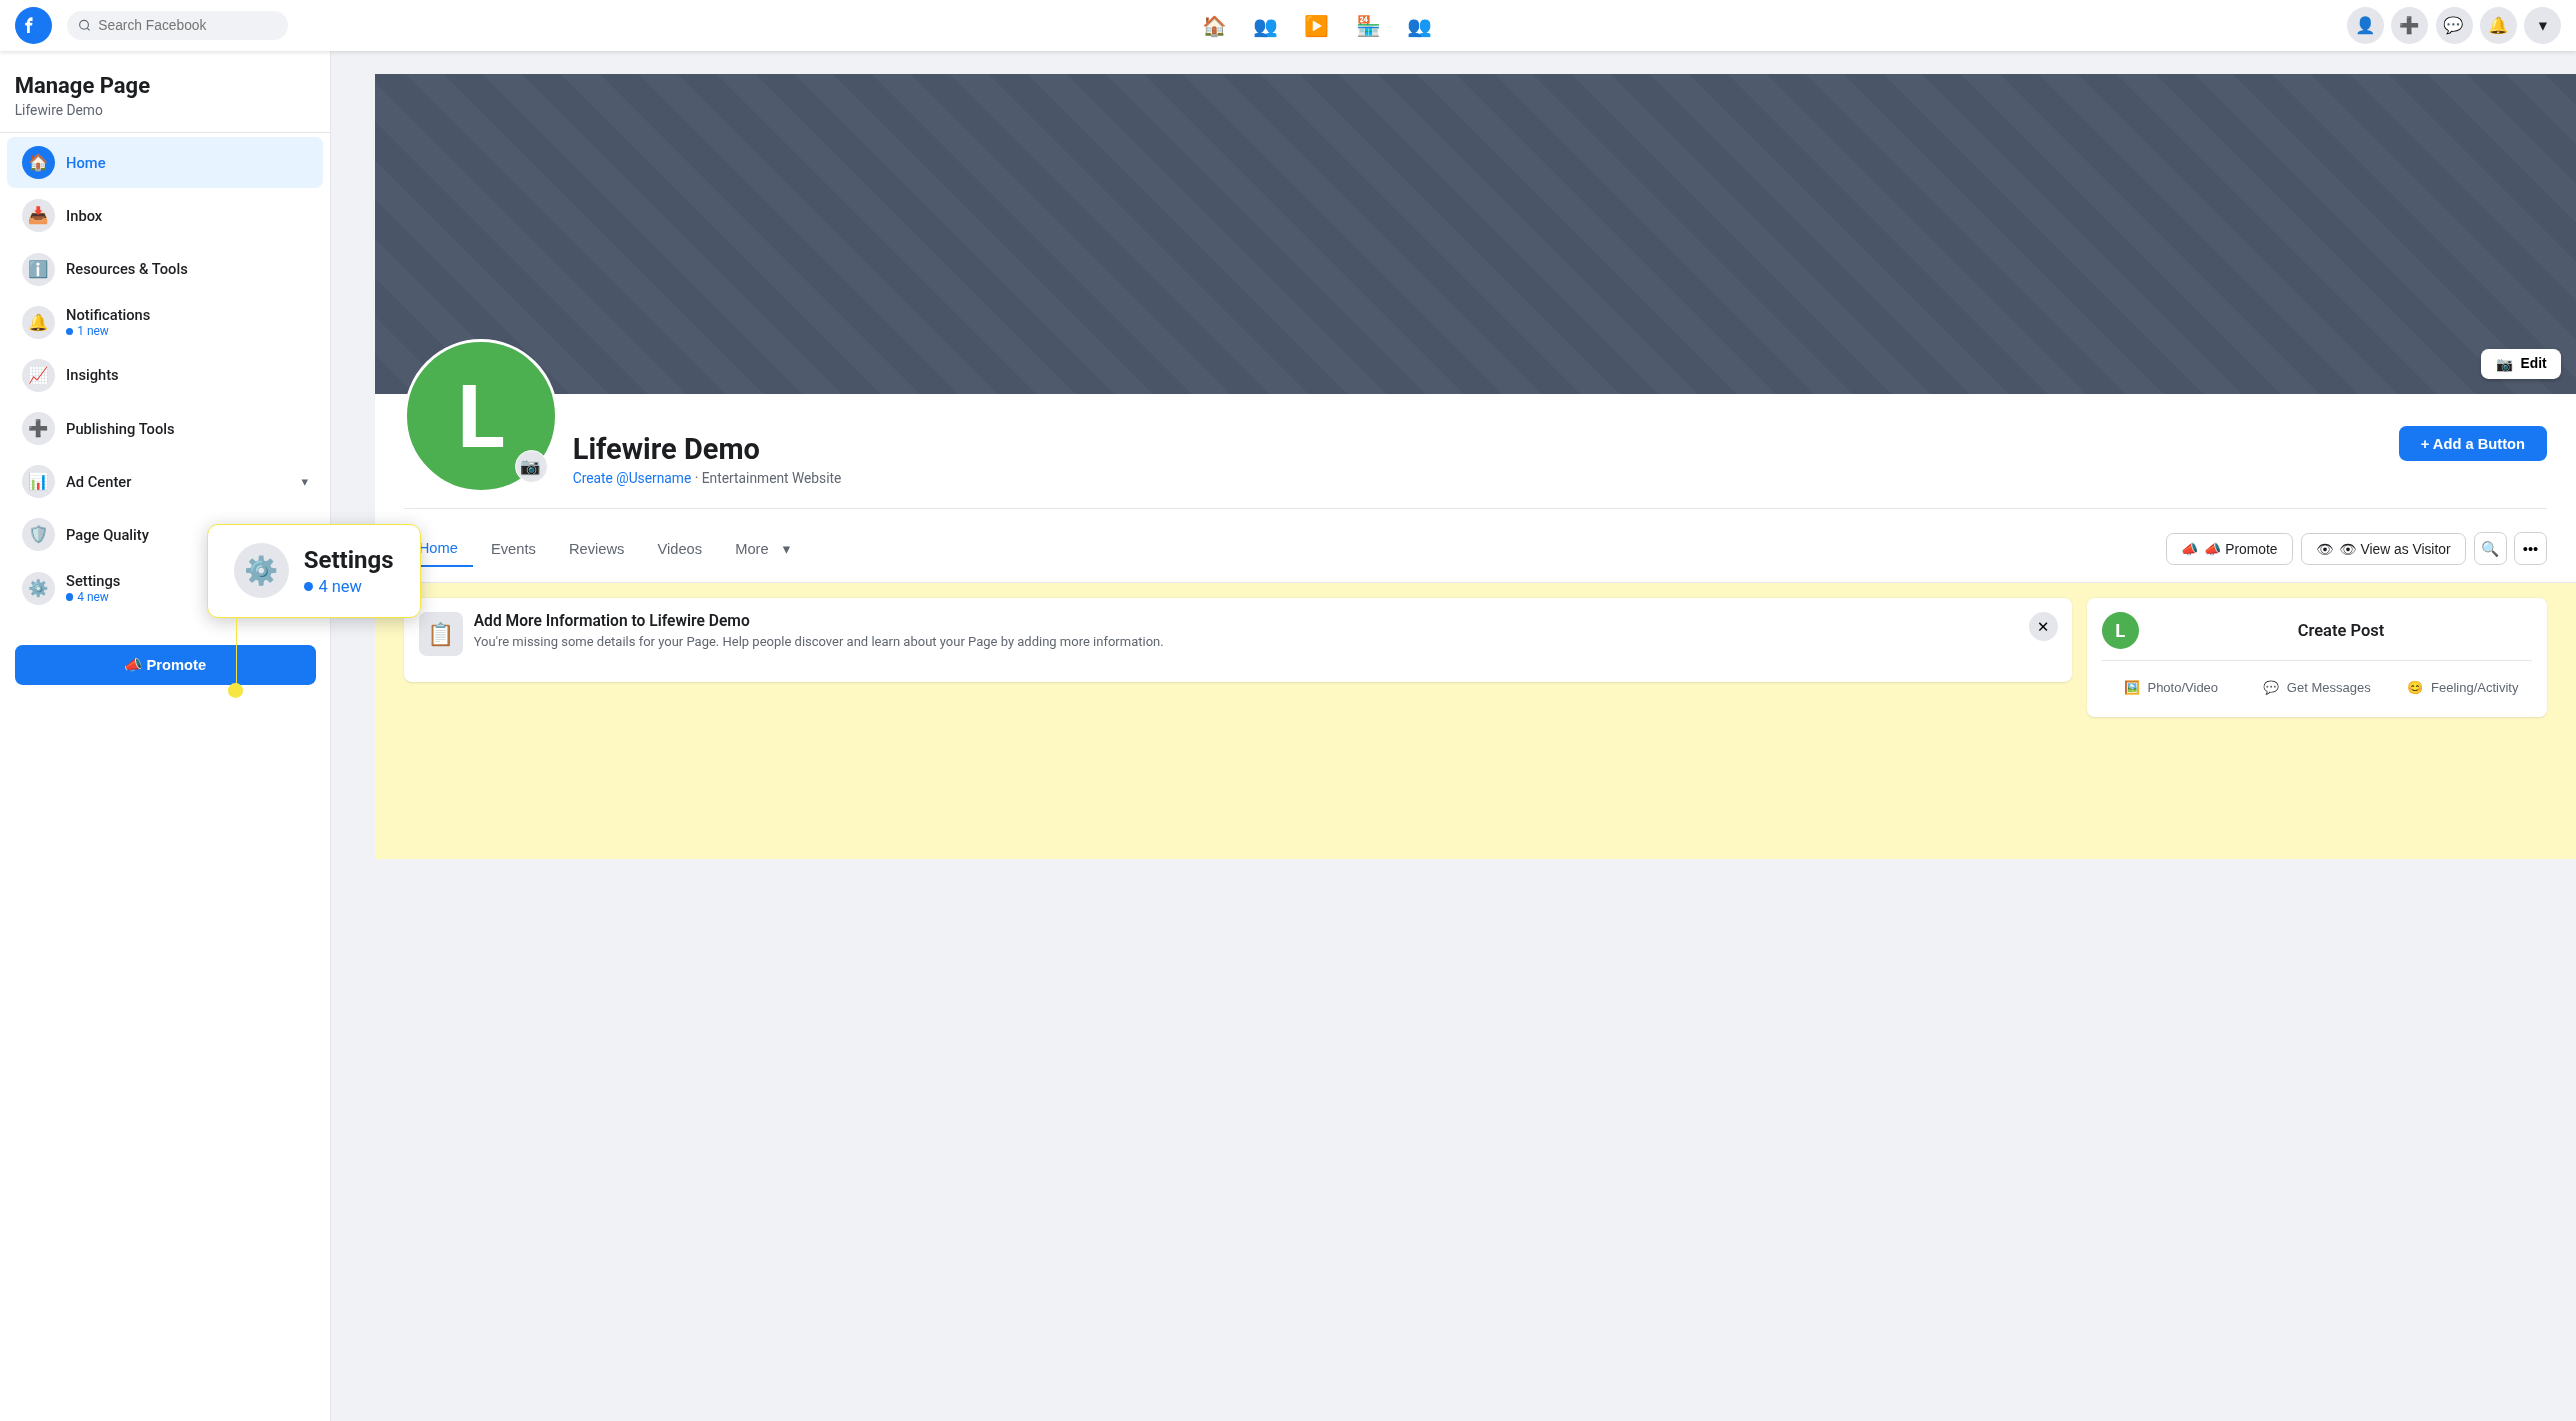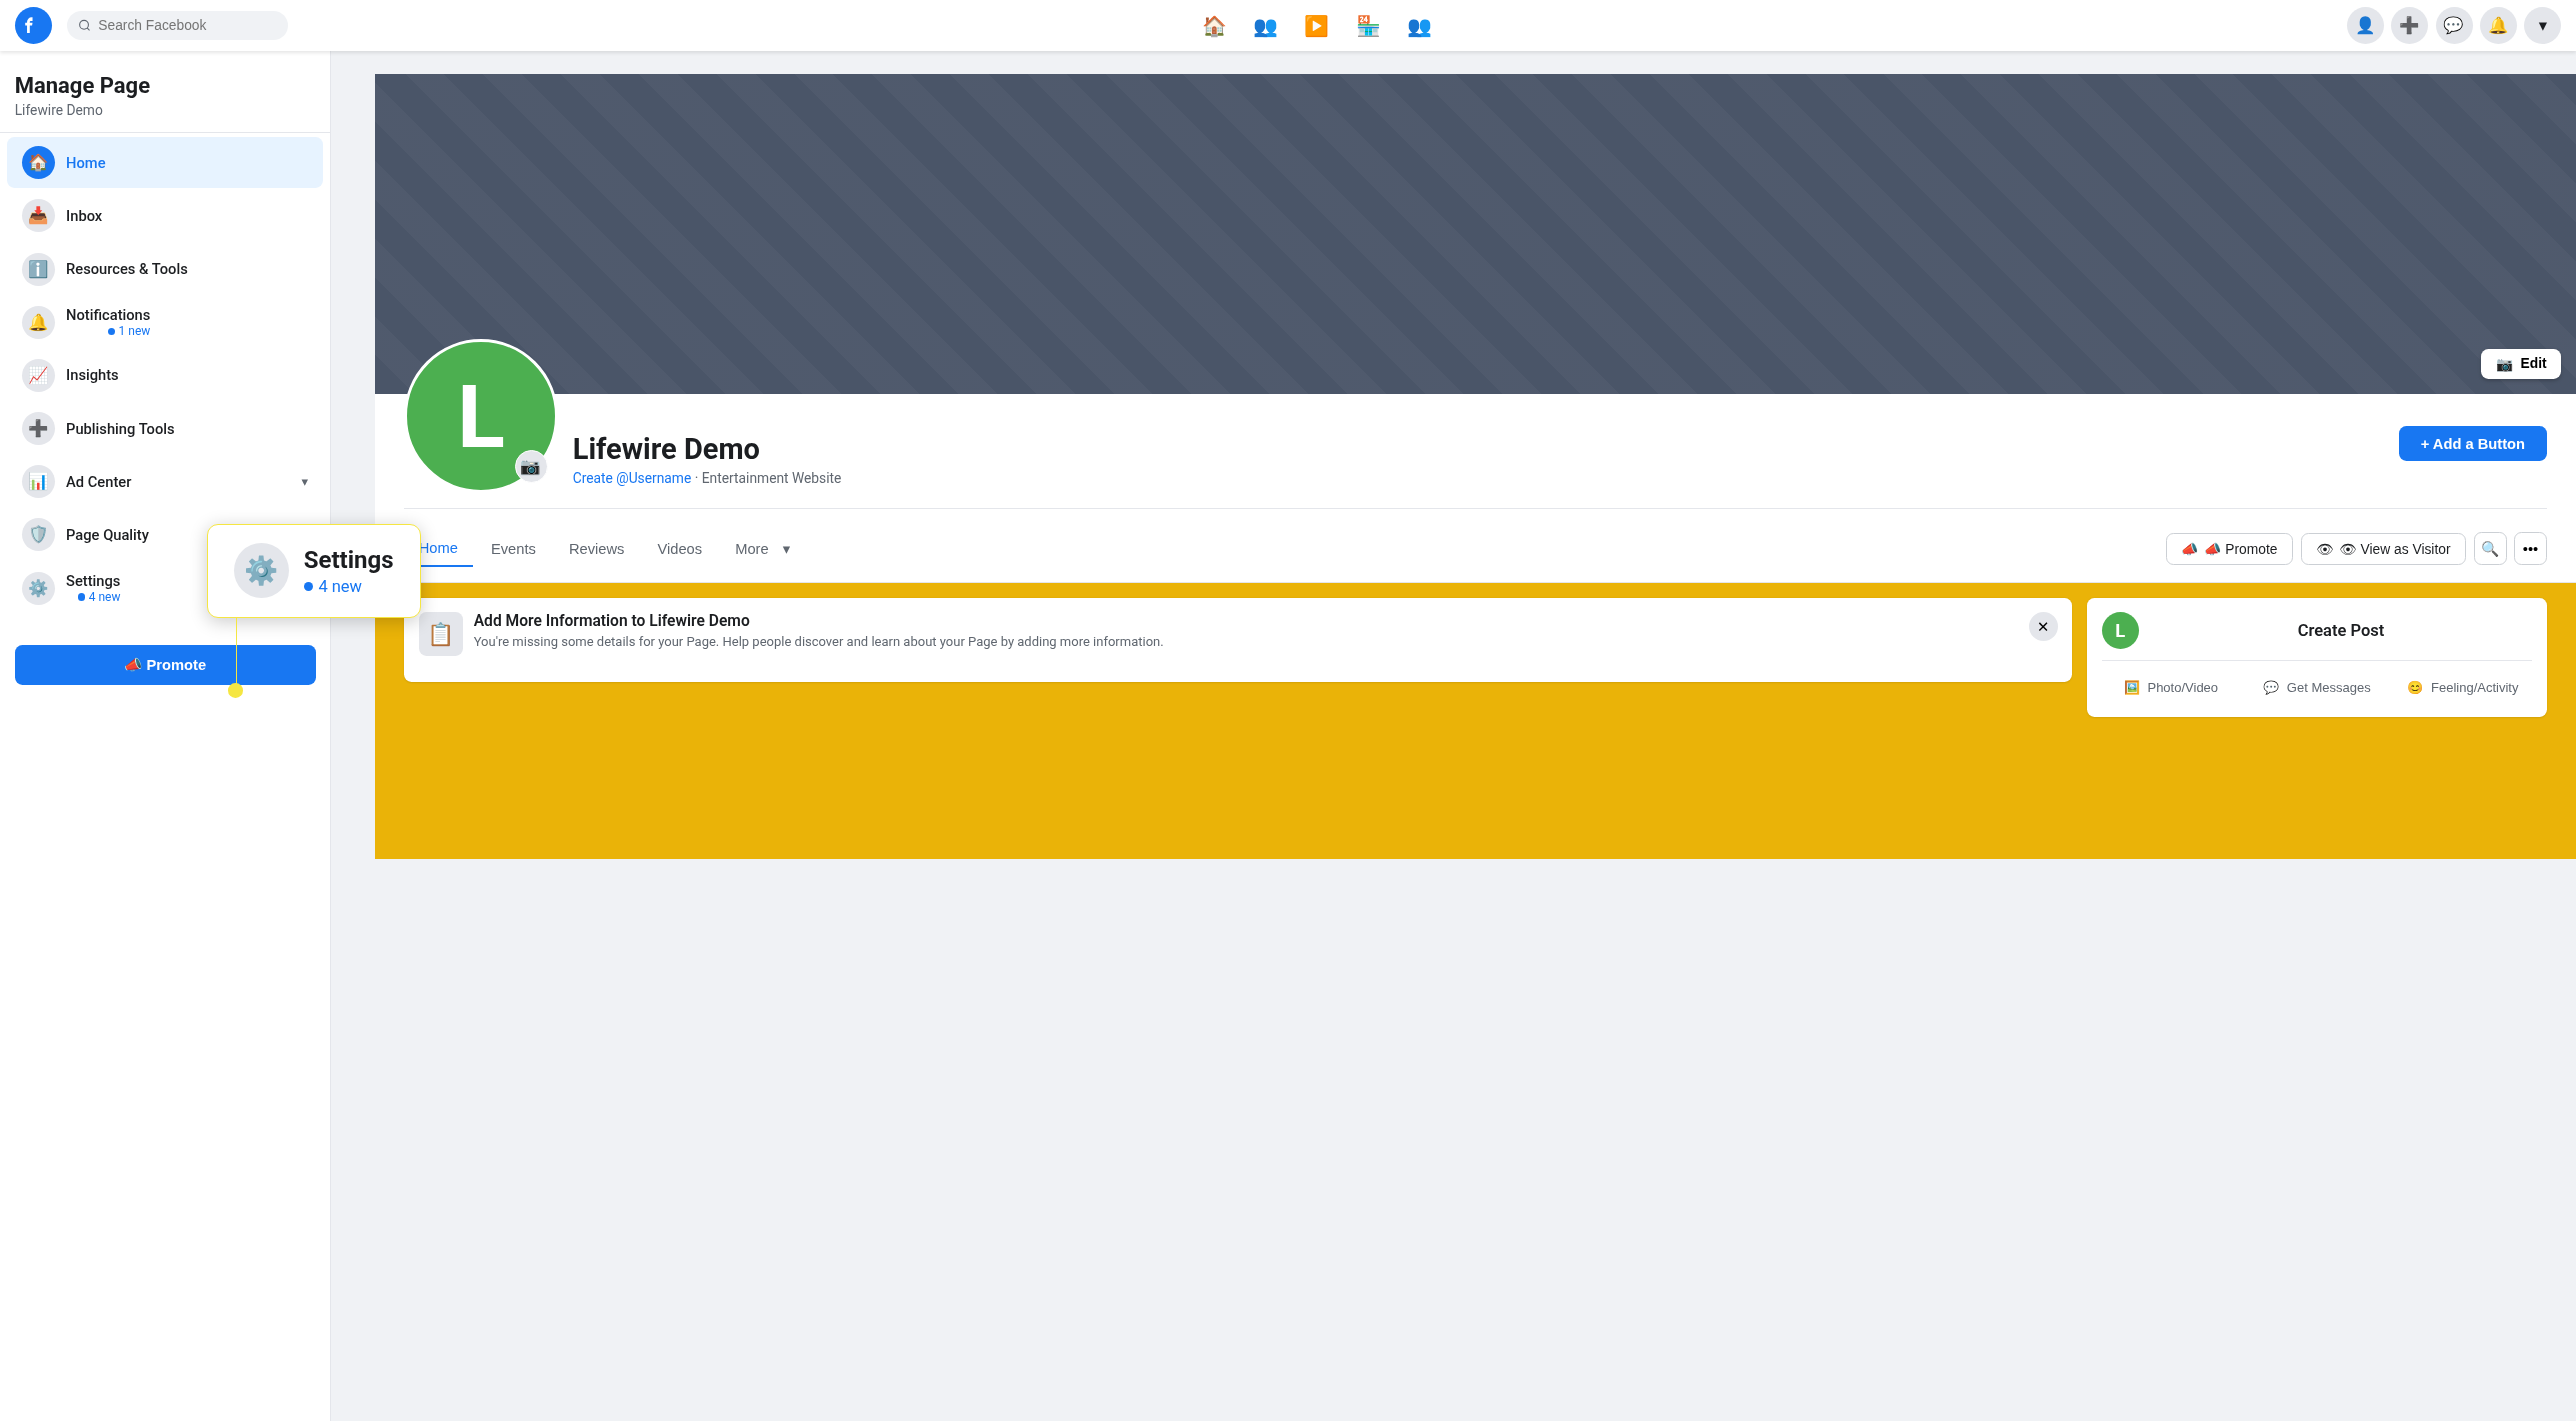--- a/index.html
+++ b/index.html
@@ -65,21 +65,21 @@
     .sidebar-item.active { background: #e7f3ff; }
     .sidebar-item-icon {
       width: 33px; height: 33px; border-radius: 50%;
       background: #e4e6eb; display: flex; align-items: center;
       justify-content: center; font-size: 16.5px; flex-shrink: 0;
     }
     .sidebar-item.active .sidebar-item-icon { background: #1877f2; color: #fff; }
     .sidebar-item-text { display: flex; flex-direction: column; }
     .sidebar-item-label { font-size: 14.7px; font-weight: 500; color: #1c1e21; }
     .sidebar-item.active .sidebar-item-label { color: #1877f2; }
-    .sidebar-item-badge { font-size: 12px; color: #1877f2; display: flex; align-items: center; gap: 3.7px; justify-content: flex-end; }
+    .sidebar-item-badge { font-size: 12px; color: #1877f2; display: flex; align-items: center; gap: 3.7px; }
     .badge-dot { width: 7.4px; height: 7.4px; border-radius: 50%; background: #1877f2; display: inline-block; }
     .sidebar-promote {
       margin: 14.7px; padding: 11px 14.7px;
       background: #1877f2; color: #fff; border: none; border-radius: 7.4px;
       font-size: 14.7px; font-weight: 600; cursor: pointer; width: calc(100% - 29px);
       display: flex; align-items: center; justify-content: center; gap: 7.4px;
     }
 
     
     .main-content { margin-left: 331px; flex: 1; }
@@ -158,21 +158,21 @@
     }
     .page-nav-icon-btn {
       width: 33px; height: 33px; border-radius: 7.4px; border: 0.9px solid #ccd0d5;
       background: #fff; display: flex; align-items: center; justify-content: center;
       cursor: pointer; font-size: 14.7px;
     }
 
     
     .content-area {
       display: flex; gap: 14.7px; padding: 14.7px 29px;
-      background: #eab308; min-height: 276px;
+      background: #fef9c3; min-height: 276px;
     }
     .content-left { flex: 1; display: flex; flex-direction: column; gap: 11px; }
     .content-right { width: 460px; flex-shrink: 0; }
 
     
     .info-card {
       background: #fff; border-radius: 7.4px; padding: 14.7px;
       box-shadow: 0 0.9px 1.8px rgba(0,0,0,0.1);
     }
     .info-card-header {

